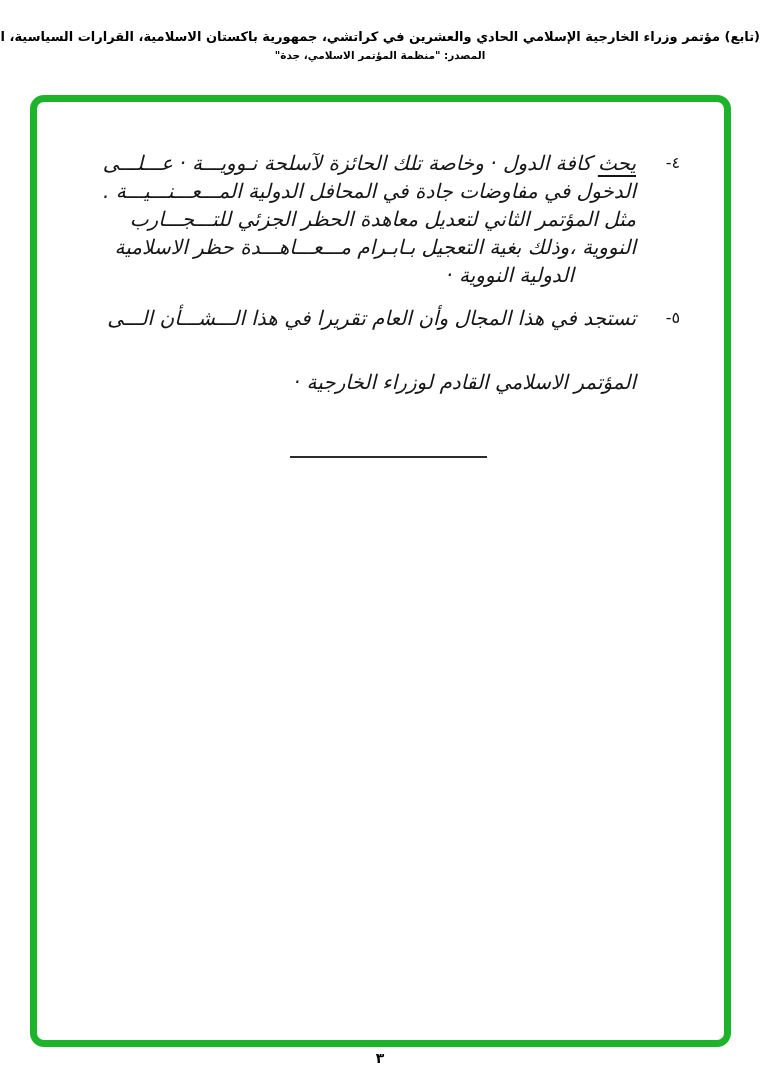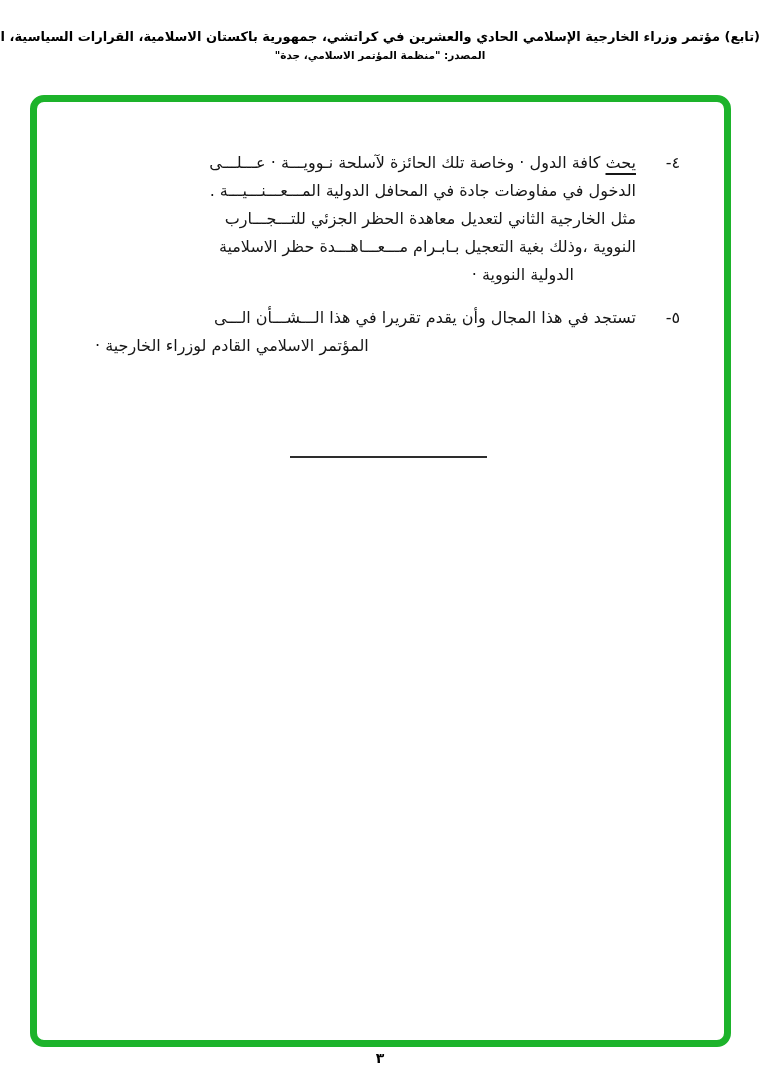--- a/index.html
+++ b/index.html
@@ -67,33 +67,35 @@
     flex: 0 0 28px;
     width: 28px;
     margin-left: 16px;
     font-size: 16px;
     line-height: 28px;
     text-align: right;
     white-space: nowrap;
   }
   .lines {
     flex: 1 1 auto;
-    font-size: 16px;
+    font-size: 20px;
     line-height: 28px;
+    font-style: italic;
   }
   .line {
     text-align: right;
     white-space: nowrap;
   }
   .line.indent-right {
     padding-left: 0;
     padding-right: 62px;
   }
   .line.align-left {
-    text-align: left;
+    text-align: right;
+    margin-top: 36px;
   }
   .u {
     text-decoration: underline;
     text-underline-offset: 5px;
     text-decoration-thickness: 1.5px;
   }
   
   .divider {
     position: absolute;
     left: 253px;
@@ -125,30 +127,30 @@
   </div>
 
   <div class="frame">
     <div class="content">
 
       <div class="para">
         <div class="num">٤-</div>
         <div class="lines">
           <div class="line"><span class="u">يحث</span><span> كافة الدول · وخاصة تلك الحائزة لآسلحة نـوويـــة · عـــلـــى</span></div>
           <div class="line">الدخول في مفاوضات جادة في المحافل الدولية المـــعـــنـــيـــة .</div>
-          <div class="line">مثل الخارجية الثاني لتعديل معاهدة الحظر الجزئي للتـــجـــارب</div>
+          <div class="line">مثل المؤتمر الثاني لتعديل معاهدة الحظر الجزئي للتـــجـــارب</div>
           <div class="line">النووية ،وذلك بغية التعجيل بـابـرام مـــعـــاهـــدة حظر الاسلامية</div>
           <div class="line indent-right">الدولية النووية ·</div>
         </div>
       </div>
 
       <div class="para">
         <div class="num">٥-</div>
         <div class="lines">
-          <div class="line">تستجد في هذا المجال وأن يقدم تقريرا في هذا الـــشـــأن الـــى</div>
+          <div class="line">تستجد في هذا المجال وأن العام تقريرا في هذا الـــشـــأن الـــى</div>
           <div class="line align-left">المؤتمر الاسلامي القادم لوزراء الخارجية ·</div>
         </div>
       </div>
 
     </div>
     <div class="divider"></div>
   </div>
 
   <div class="pagenum">٣</div>
 

